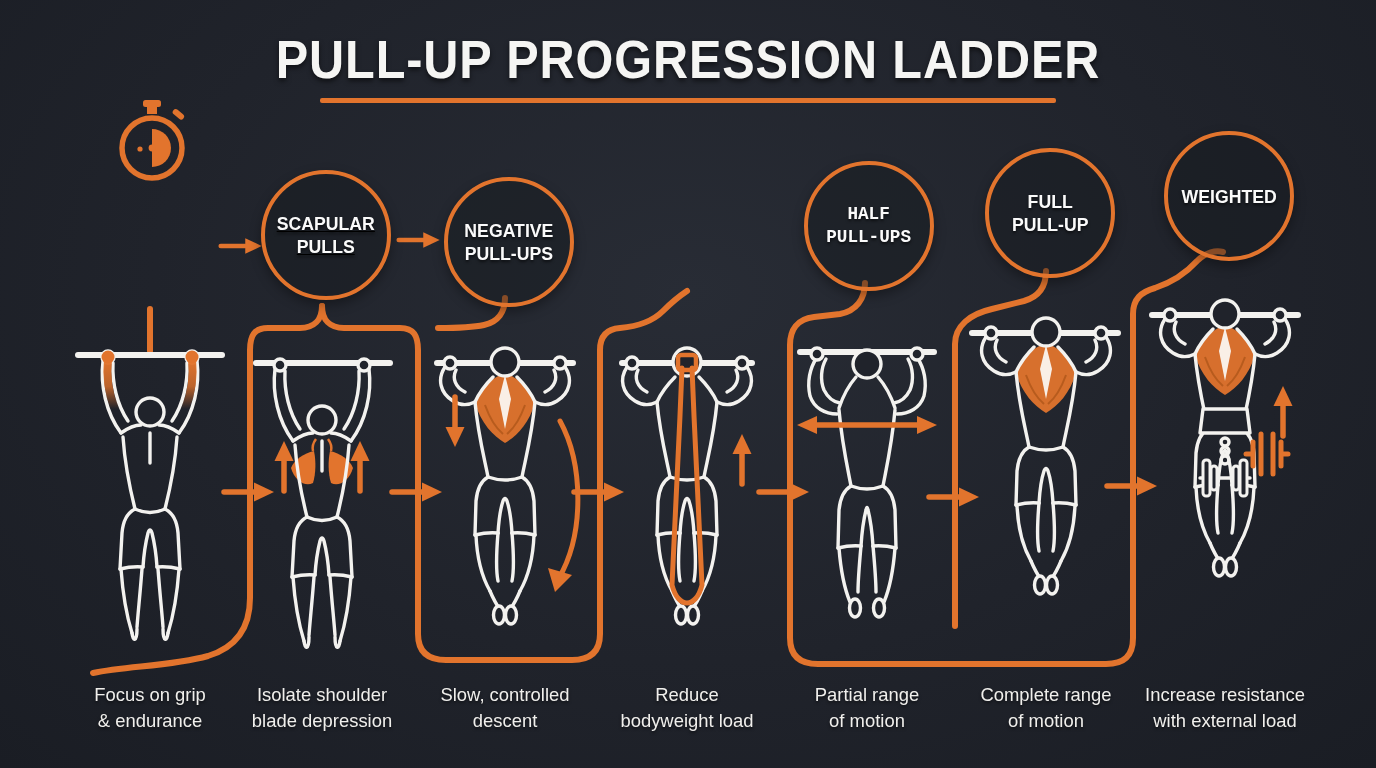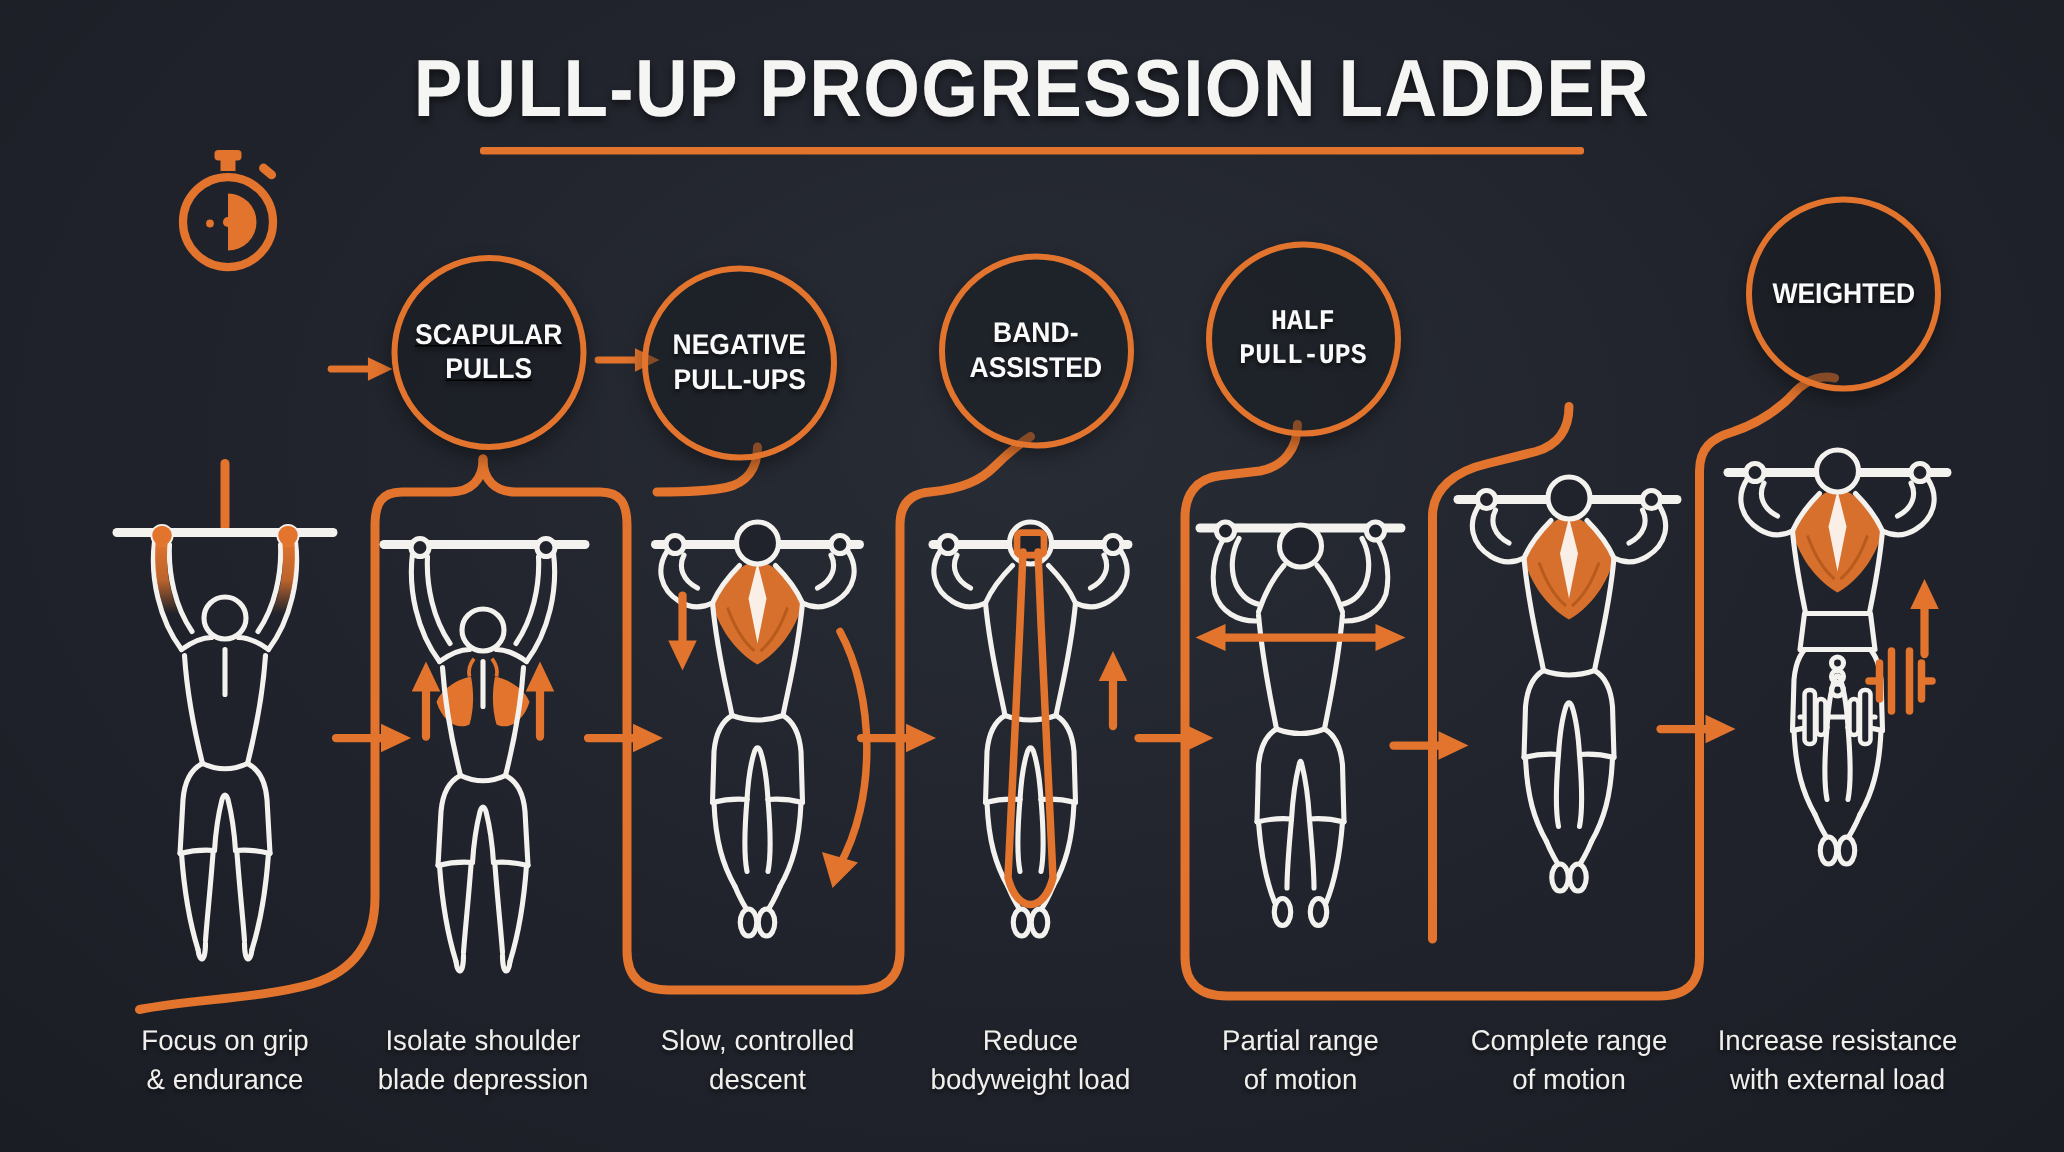--- a/index.html
+++ b/index.html
@@ -241,36 +241,36 @@
     <h1>PULL-UP PROGRESSION LADDER</h1>
     <div class="title-underline"></div>
   </div>
 
   <div class="stage-circle" style="left:261px;top:170px;text-decoration:underline;">
     <div class="lbl">
         <span>SCAPULAR</span>
         <span>PULLS</span>
       </div>
   </div>
-  <div class="stage-circle" style="left:428px;top:177px;text-align:right;">
+  <div class="stage-circle" style="left:444px;top:177px;">
     <div class="lbl">
         <span>NEGATIVE</span>
         <span>PULL-UPS</span>
       </div>
   </div>
-  <div class="stage-circle" style="left:626px;top:169px;">
-    <div class="lbl">
-        <span>BAND-</span>
-        <span>ASSISTED</span>
-      </div>
-  </div>
   <div class="stage-circle" style="left:804px;top:161px;font-family:Liberation Mono, monospace;">
     <div class="lbl">
         <span>HALF</span>
         <span>PULL-UPS</span>
+      </div>
+  </div>
+  <div class="stage-circle" style="left:985px;top:148px;">
+    <div class="lbl">
+        <span>FULL</span>
+        <span>PULL-UP</span>
       </div>
   </div>
   <div class="stage-circle" style="left:1164px;top:131px;align-items:center;">
     <div class="lbl">
         <span>WEIGHTED</span>
       </div>
   </div>
 
   <div class="caption" style="left:35px;">
     <span>Focus on grip</span>

